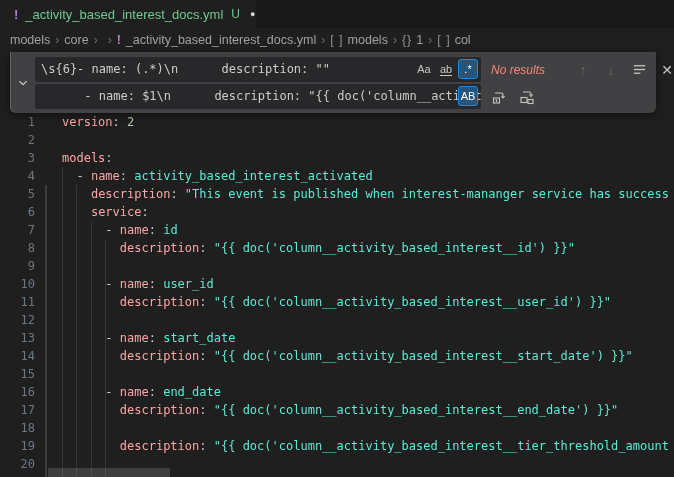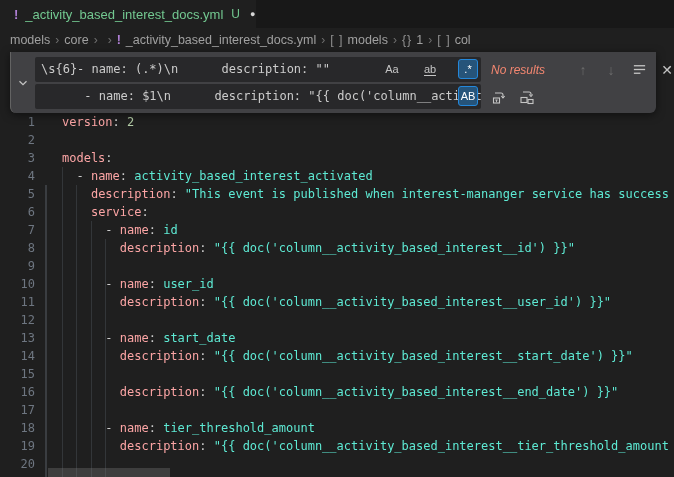--- a/index.html
+++ b/index.html
@@ -46,21 +46,21 @@
     box-shadow:0 2px 8px rgba(0,0,0,.5);box-sizing:border-box;}
   .fw-chevron{position:absolute;left:3px;top:22px;width:18px;height:18px;
     display:flex;align-items:center;justify-content:center;cursor:pointer;}
   .fw-row{position:absolute;left:24px;height:25px;display:flex;align-items:center;}
   .fw-row.r1{top:5px;}
   .fw-row.r2{top:32px;}
   .fw-input{position:relative;width:446px;height:25px;background:#28282a;border-radius:2px;
     overflow:hidden;display:flex;align-items:center;box-sizing:border-box;}
   .fw-text{position:absolute;left:6px;top:0;line-height:25px;white-space:pre;
     font-family:"DejaVu Sans Mono",monospace;font-size:12px;color:#cccccc;}
-  .fw-opts{position:absolute;right:3px;top:2px;display:flex;gap:18px;background:#28282a;}
+  .fw-opts{position:absolute;right:3px;top:2px;display:flex;gap:2px;background:#28282a;}
   .opt{width:20px;height:20px;border-radius:3px;display:flex;align-items:center;
     justify-content:center;font-size:11px;color:#c5c5c5;cursor:pointer;box-sizing:border-box;}
   .opt.ww span{border-bottom:1px solid #c5c5c5;}
   .opt.active{background:rgba(36,137,219,.45);border:1px solid #2488db;color:#ffffff;}
   .fw-results{margin-left:10px;font-size:12px;min-width:78px;font-style:italic;}
   .fw-nav{display:flex;align-items:center;gap:8px;margin-left:4px;}
   .nav-btn{width:20px;height:20px;display:flex;align-items:center;justify-content:center;
     font-size:14px;cursor:pointer;color:#c5c5c5;}
   .nav-btn.disabled{color:#6c6c6c;}
   .rep-btn{width:20px;height:20px;margin-left:8px;display:flex;align-items:center;
@@ -148,23 +148,23 @@
     <div class="code-line"><span class="tk-p">    </span><span class="tk-k">service</span><span class="tk-p">:</span></div>
     <div class="code-line"><span class="tk-p">      - </span><span class="tk-k">name</span><span class="tk-p">: </span><span class="tk-s">id</span></div>
     <div class="code-line"><span class="tk-p">        </span><span class="tk-k">description</span><span class="tk-p">: </span><span class="tk-s">"{{ doc('column__activity_based_interest__id') }}"</span></div>
     <div class="code-line"></div>
     <div class="code-line"><span class="tk-p">      - </span><span class="tk-k">name</span><span class="tk-p">: </span><span class="tk-s">user_id</span></div>
     <div class="code-line"><span class="tk-p">        </span><span class="tk-k">description</span><span class="tk-p">: </span><span class="tk-s">"{{ doc('column__activity_based_interest__user_id') }}"</span></div>
     <div class="code-line"></div>
     <div class="code-line"><span class="tk-p">      - </span><span class="tk-k">name</span><span class="tk-p">: </span><span class="tk-s">start_date</span></div>
     <div class="code-line"><span class="tk-p">        </span><span class="tk-k">description</span><span class="tk-p">: </span><span class="tk-s">"{{ doc('column__activity_based_interest__start_date') }}"</span></div>
     <div class="code-line"></div>
+    <div class="code-line"><span class="tk-p">      - </span><span class="tk-k">name</span><span class="tk-p">: </span><span class="tk-s">end_date</span></div>
     <div class="code-line"><span class="tk-p">        </span><span class="tk-k">description</span><span class="tk-p">: </span><span class="tk-s">"{{ doc('column__activity_based_interest__end_date') }}"</span></div>
     <div class="code-line"></div>
-    <div class="code-line"><span class="tk-p">      - </span><span class="tk-k">name</span><span class="tk-p">: </span><span class="tk-s">tier_threshold_amount</span></div>
     <div class="code-line"><span class="tk-p">        </span><span class="tk-k">description</span><span class="tk-p">: </span><span class="tk-s">"{{ doc('column__activity_based_interest__tier_threshold_amount</span></div>
   </div>
 
 <div class="find-widget">
   <div class="fw-chevron">
     <svg width="14" height="14" viewBox="0 0 16 16">
         <polyline points="4,6 8,10 12,6" fill="none" stroke="#c5c5c5" stroke-width="1.4"></polyline>
       </svg>
   </div>
 

